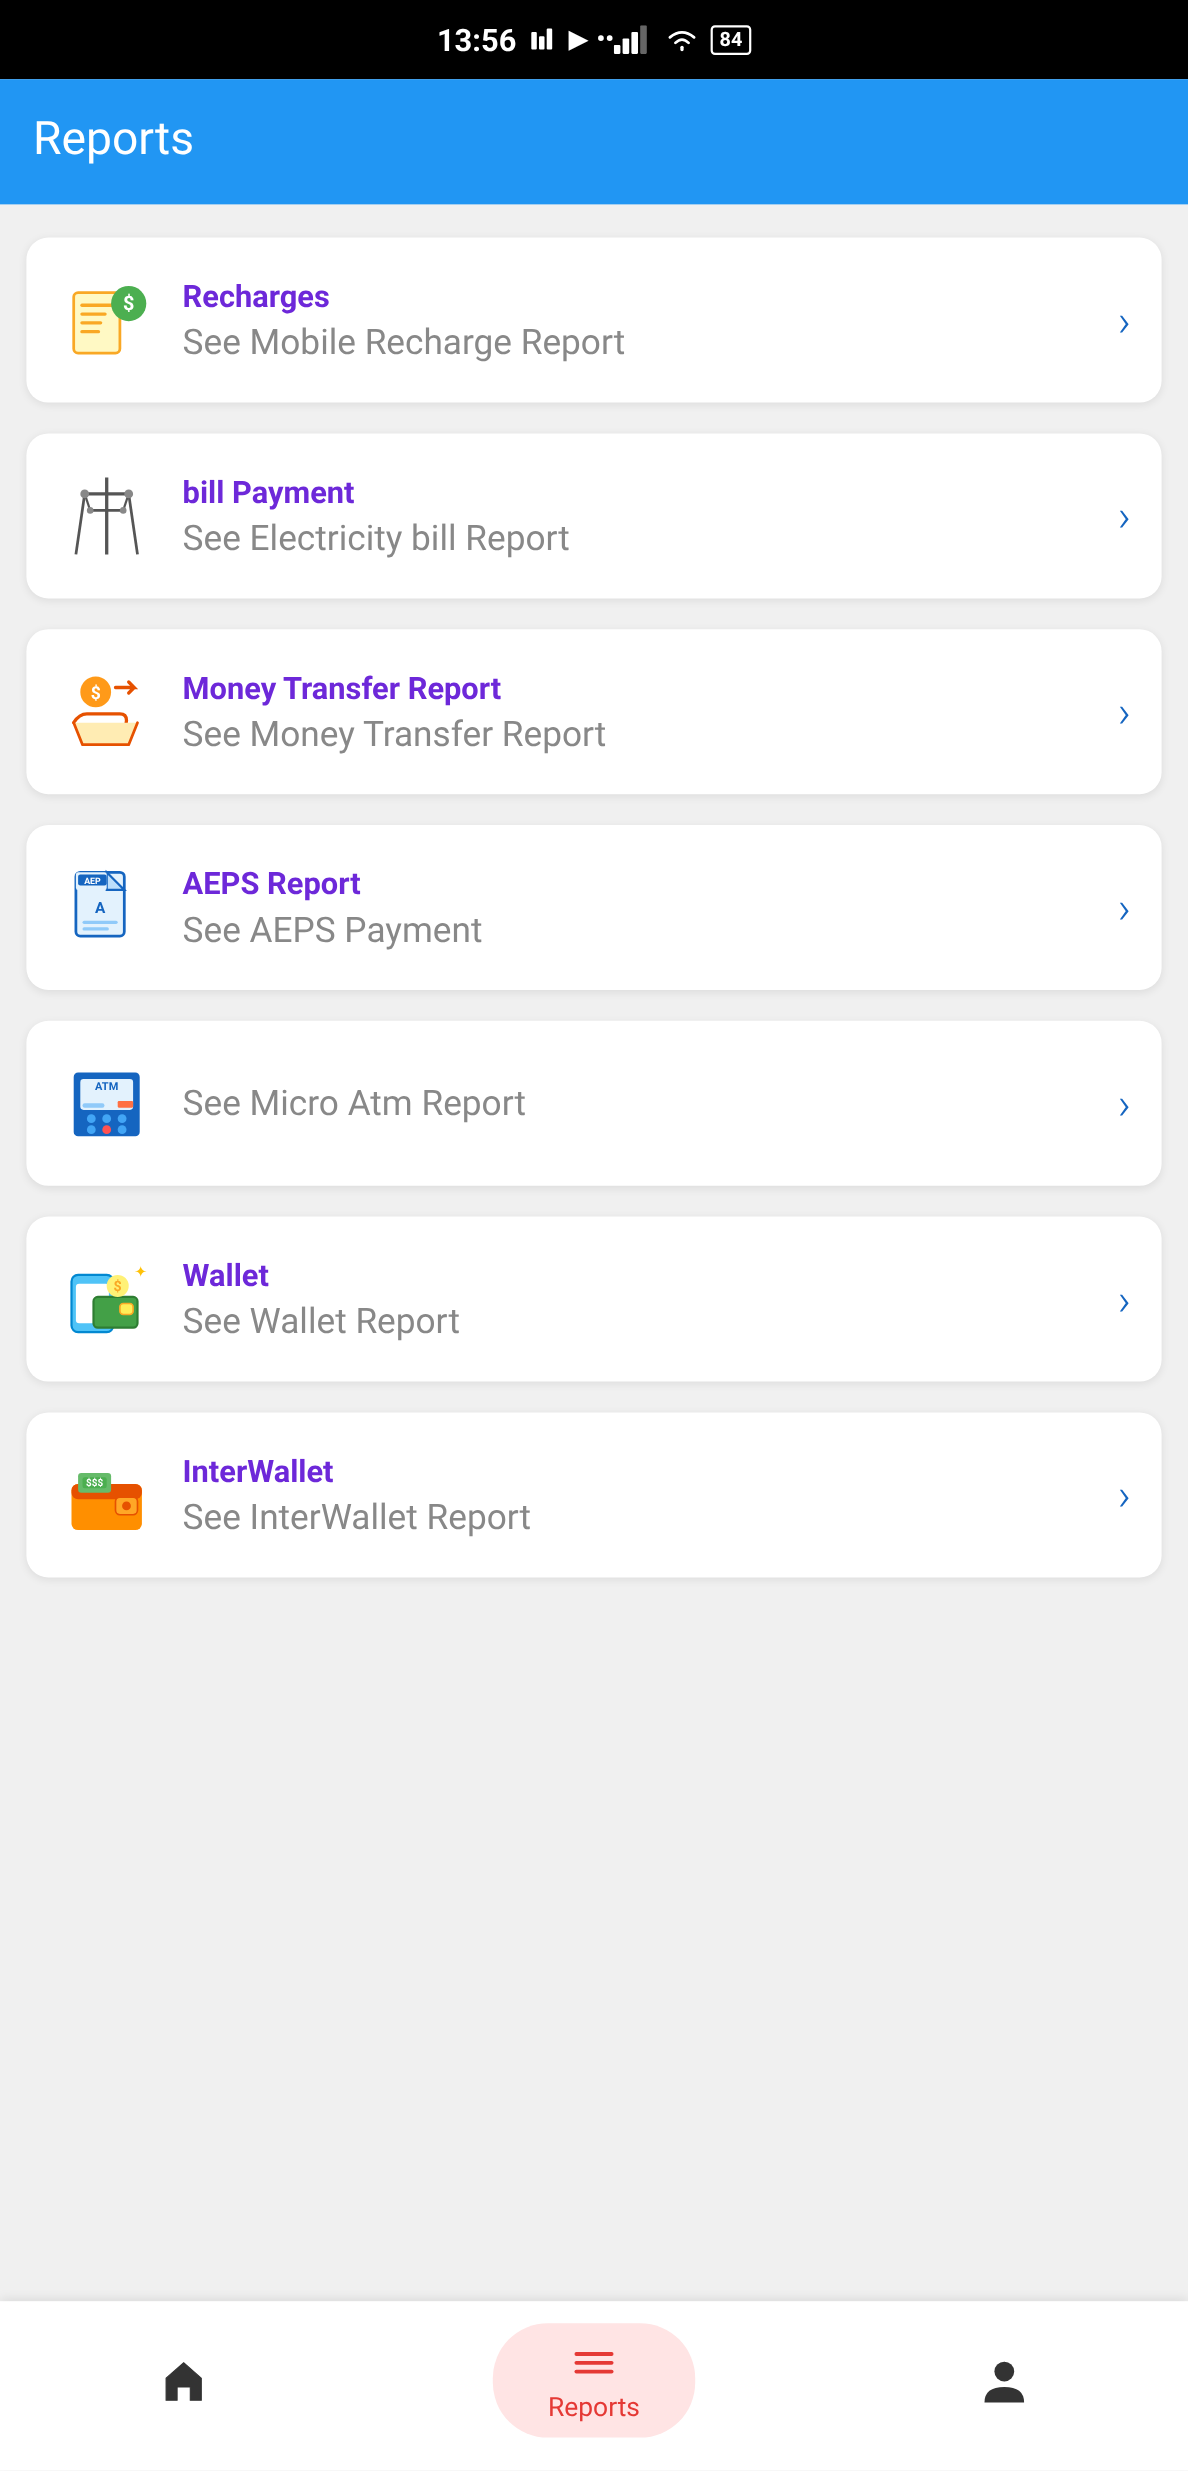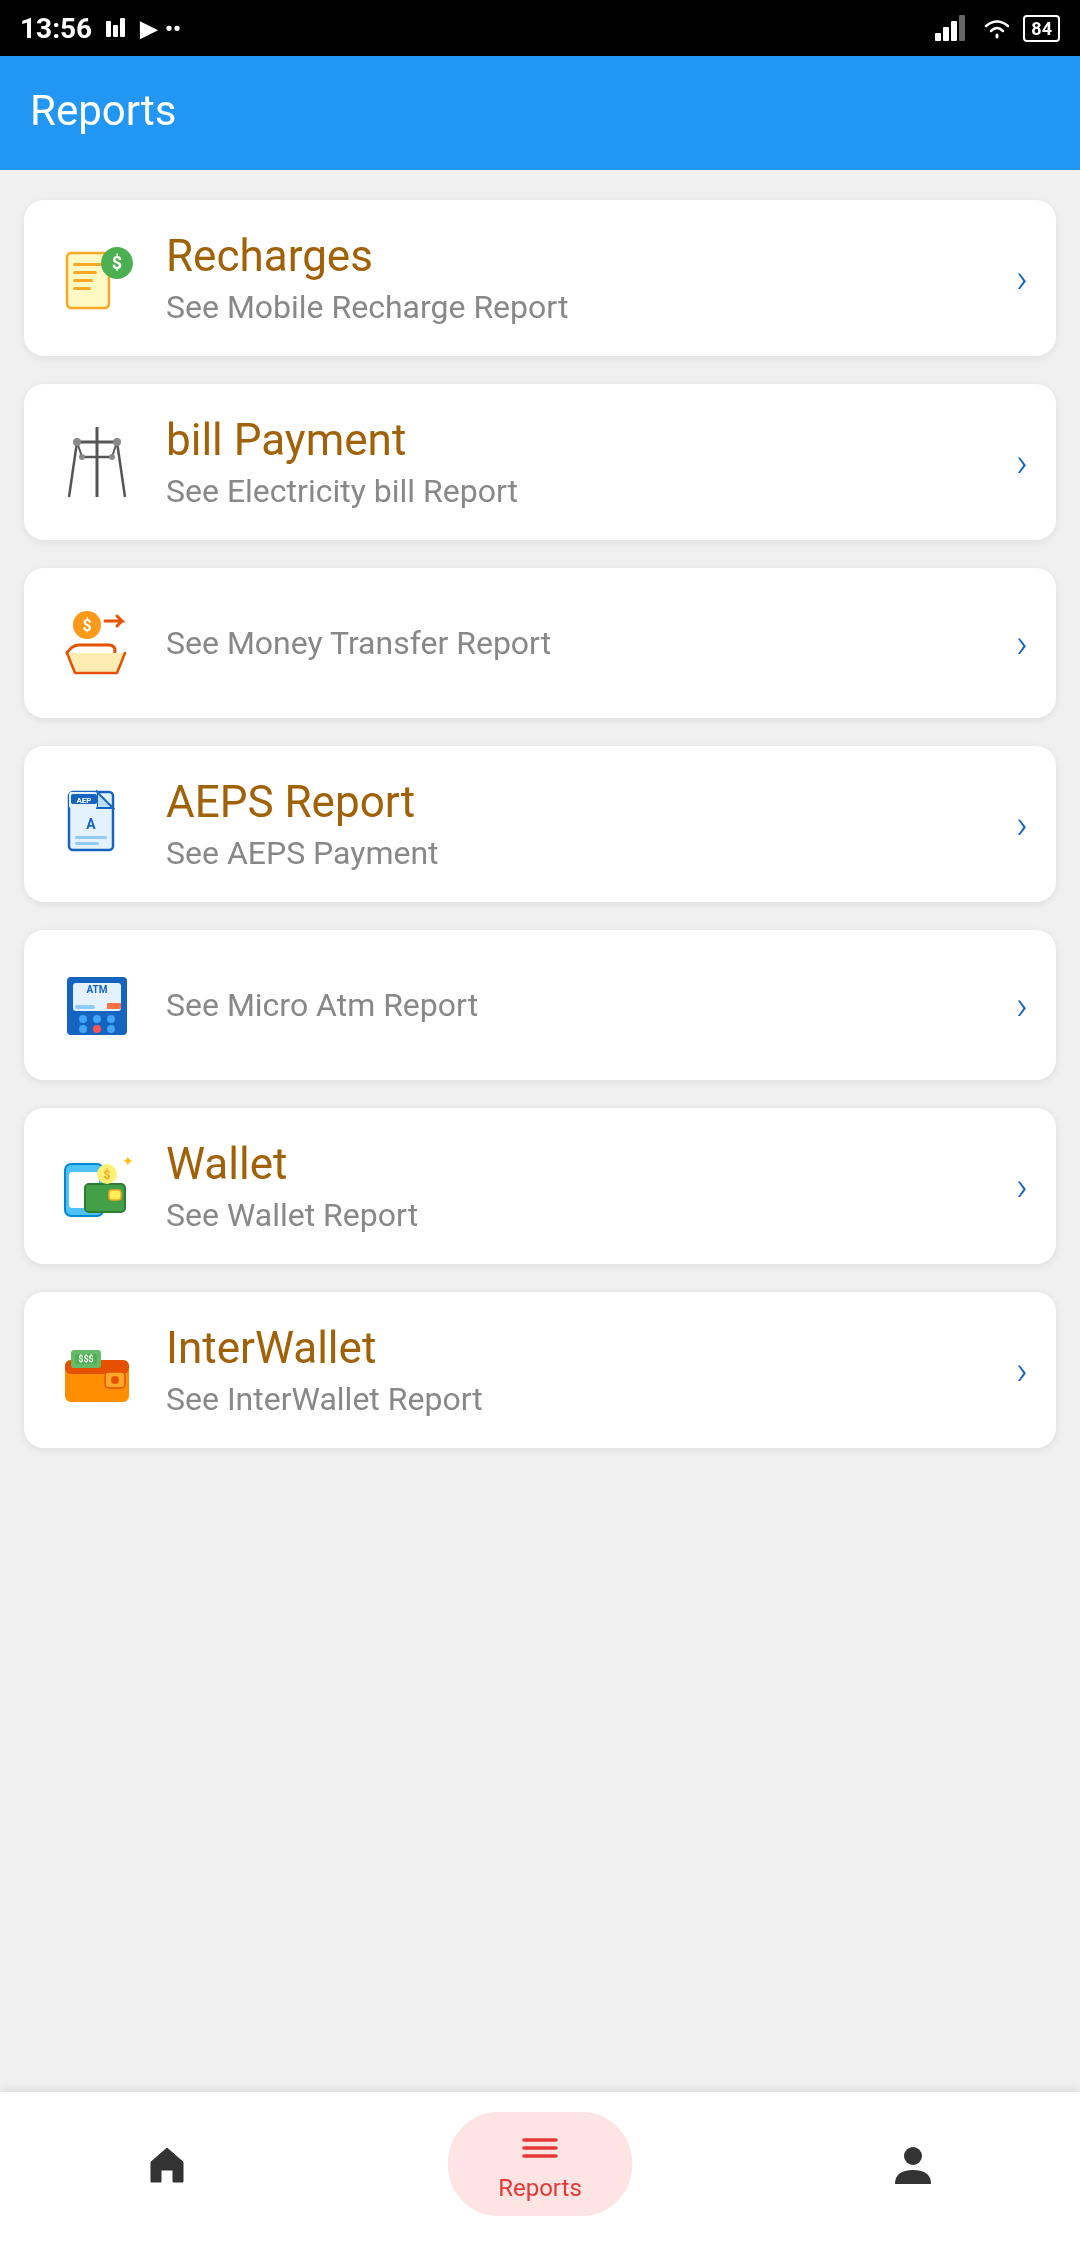--- a/index.html
+++ b/index.html
@@ -14,24 +14,24 @@
       min-height: 2246px;
       position: relative;
       overflow-x: hidden;
     }
 
     
     .status-bar {
       background: #000;
       color: #fff;
       display: flex;
-      justify-content: space-between;
+      justify-content: center;
       align-items: center;
       padding: 10px 20px;
-      height: 56px;
+      height: 72px;
     }
 
     .status-left {
       display: flex;
       align-items: center;
       gap: 8px;
       font-size: 28px;
       font-weight: bold;
     }
 
@@ -87,23 +87,23 @@
     .card-icon svg {
       width: 80px;
       height: 80px;
     }
 
     .card-text {
       flex: 1;
     }
 
     .card-title {
-      color: #a16207;
-      font-size: 44px;
-      font-weight: 400;
+      color: #6d28d9;
+      font-size: 28px;
+      font-weight: 700;
       margin-bottom: 6px;
     }
 
     .card-subtitle {
       color: #888;
       font-size: 32px;
     }
 
     .card-arrow {
       color: #1565C0;
@@ -245,20 +245,21 @@
         <circle cx="30" cy="22" r="14" fill="#FF8F00" opacity="0.9"></circle>
         <text x="30" y="28" text-anchor="middle" fill="white" font-size="16" font-weight="bold">$</text>
 
         <path d="M48 18 L65 18 L60 13 M65 18 L60 23" stroke="#E65100" stroke-width="3" fill="none" stroke-linecap="round"></path>
 
         <path d="M10 50 Q15 42 22 42 L52 42 Q58 42 58 48 Q58 54 52 54 L38 54" stroke="#E65100" stroke-width="3" fill="none" stroke-linecap="round"></path>
         <path d="M10 50 L18 70 L60 70 L68 50" stroke="#E65100" stroke-width="2.5" fill="#FFECB3" stroke-linecap="round" stroke-linejoin="round"></path>
       </svg>
     </div>
     <div class="card-text">
+      <div class="card-title">Money Transfer Report</div>
       <div class="card-subtitle">See Money Transfer Report</div>
     </div>
     <div class="card-arrow">›</div>
   </div>
 
   <div class="report-card">
     <div class="card-icon">
       <svg viewBox="0 0 80 80" xmlns="http://www.w3.org/2000/svg">
 
         <rect x="12" y="8" width="44" height="58" rx="4" fill="#E3F2FD" stroke="#1565C0" stroke-width="2.5"></rect>

